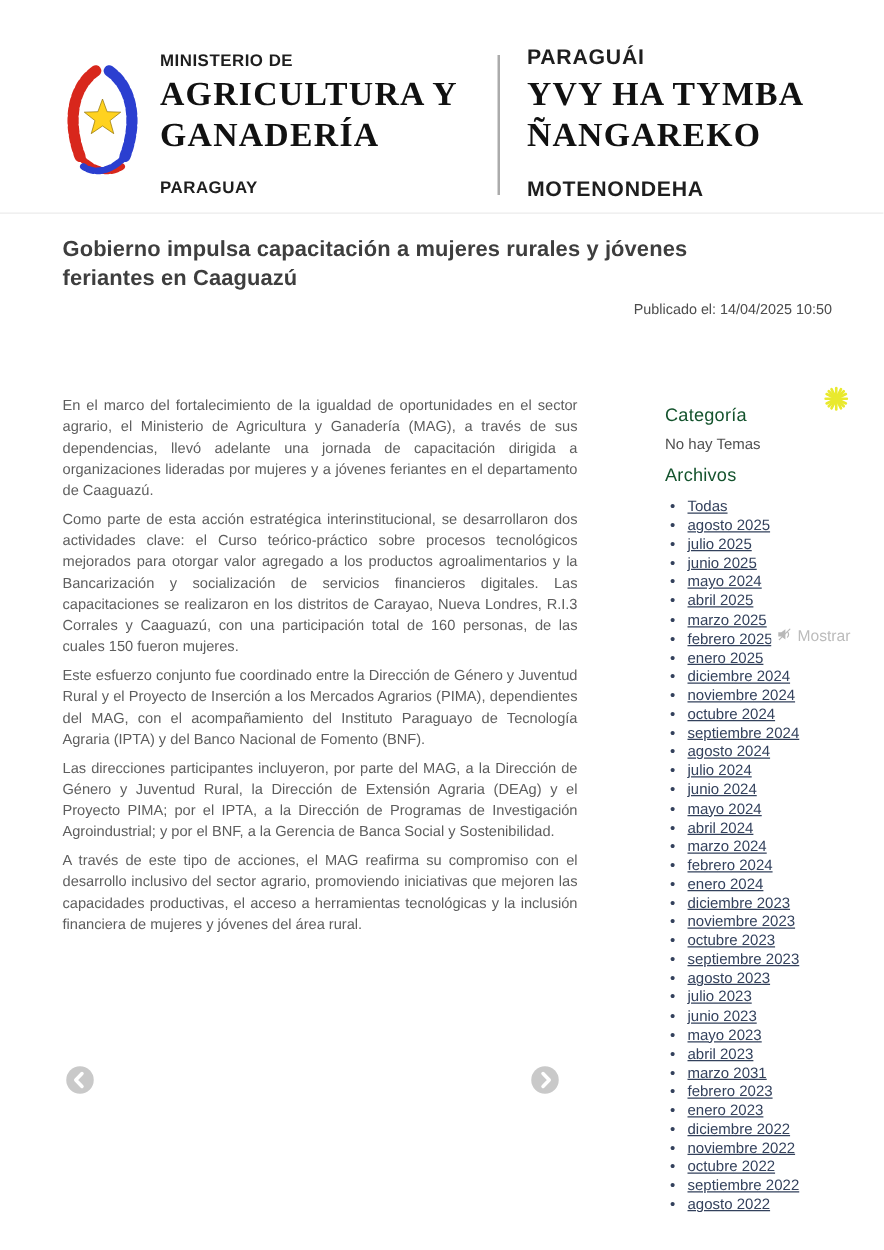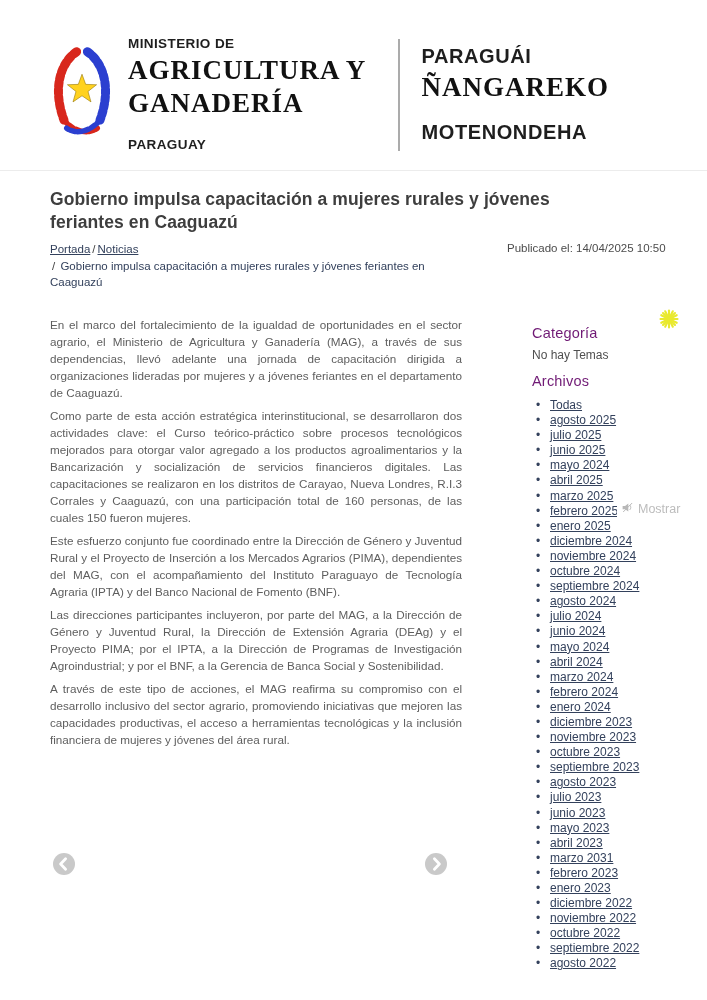--- a/index.html
+++ b/index.html
@@ -10,21 +10,21 @@
   
   .header { position:absolute; left:46px; top:36px; display:flex; align-items:center; text-decoration:none; color:inherit; }
   .emblem { width:72px; height:104px; flex:0 0 auto; }
   .logo-text { margin-left:10px; width:258px; }
   .logo-small { font-size:13.5px; font-weight:bold; color:#1e1e1e; letter-spacing:0.4px; }
   .logo-serif { font-family:"Liberation Serif", serif; font-weight:bold; font-size:27px; line-height:33px; color:#111; letter-spacing:1px; }
   .logo-text .logo-small:first-child { margin-bottom:3px; }
   .logo-text .logo-small:last-child { margin-top:17px; }
   .logo-divider { width:1.5px; height:112px; background:#ababab; margin:2px 12px 0 12px; }
   .logo-text-right { width:240px; }
-  .logo-text-right .logo-small { font-size:20px; letter-spacing:0.6px; }
+  .logo-text-right .logo-small { font-size:17px; letter-spacing:0.6px; }
 
   .header-rule { position:absolute; left:0; top:170px; width:707px; height:1px; background:#ececec; }
 
   
   .article-title { position:absolute; left:50px; top:188px; width:578px; font-size:17.5px; font-weight:bold; color:#3e3e3e; line-height:23px; letter-spacing:0.1px; }
   .breadcrumb { position:absolute; left:50px; top:241px; width:400px; font-size:11.5px; color:#3c3c3c; line-height:16.5px; }
   .breadcrumb a { color:#33415c; text-decoration:underline; }
   .crumb-sep { color:#3c3c3c; padding:0 2px; }
   .crumb-current { color:#33415c; }
   .published { position:absolute; left:507px; top:242px; font-size:11.5px; color:#4c4c4c; }
@@ -34,21 +34,21 @@
   .article-body p { font-size:11.7px; line-height:17px; color:#5e5e5e; text-align:justify; margin-bottom:6px; }
 
   
   .nav-arrow { position:absolute; width:24px; height:24px; border:none; background:transparent; padding:0; cursor:pointer; }
   .nav-arrow svg { display:block; }
   .nav-prev { left:52px; top:852px; }
   .nav-next { left:424px; top:852px; }
 
   
   .asterisk-btn { position:absolute; left:658px; top:309px; width:22px; height:22px; background:transparent; border:none; padding:0; cursor:pointer; }
-  .side-heading { position:absolute; left:532px; font-size:14.5px; color:#701a75; letter-spacing:0.2px; }
+  .side-heading { position:absolute; left:532px; font-size:14.5px; color:#14532d; letter-spacing:0.2px; }
   .heading-category { top:325px; }
   .category-empty { position:absolute; left:532px; top:348px; font-size:12px; color:#4f4f4f; }
   .heading-archives { top:373px; }
   .archives { position:absolute; left:536px; top:398px; width:165px; list-style:none; }
   .archives li { position:relative; padding-left:14px; font-size:12px; line-height:15.1px; color:#33415c; }
   .archives li::before { content:"•"; position:absolute; left:0; top:0; color:#33415c; font-size:12px; }
   .archives a { color:#33415c; text-decoration:underline; }
 
   
   .mostrar { position:absolute; left:617px; top:500px; display:flex; align-items:center; gap:4px; background:#ffffff; padding:1px 6px 2px 4px; z-index:5; border:none; cursor:pointer; }
@@ -71,36 +71,30 @@
     </span>
     <span class="logo-text">
       <span class="logo-small" style="display:block">MINISTERIO DE</span>
       <span class="logo-serif" style="display:block">AGRICULTURA Y</span>
       <span class="logo-serif" style="display:block">GANADERÍA</span>
       <span class="logo-small" style="display:block">PARAGUAY</span>
     </span>
     <span class="logo-divider"></span>
     <span class="logo-text logo-text-right">
       <span class="logo-small" style="display:block">PARAGUÁI</span>
+      <span class="logo-serif" style="display:block">YVY HA TYMBA</span>
       <span class="logo-serif" style="display:block">ÑANGAREKO</span>
       <span class="logo-small" style="display:block">MOTENONDEHA</span>
     </span>
   </a>
 
   <div class="header-rule"></div>
 
   <h1 class="article-title">Gobierno impulsa capacitación a mujeres rurales y jóvenes feriantes en Caaguazú</h1>
 
-  <nav class="breadcrumb">
-    <a href="#">Portada</a><span class="crumb-sep">/</span><a href="#">Noticias</a>
-    <div>
-      <span class="crumb-sep">/</span>
-      <span class="crumb-current">Gobierno impulsa capacitación a mujeres rurales y jóvenes feriantes en Caaguazú</span>
-    </div>
-  </nav>
 
   <div class="published">Publicado el: 14/04/2025 10:50</div>
 
   <div class="article-body">
       <p>En el marco del fortalecimiento de la igualdad de oportunidades en el sector agrario, el Ministerio de Agricultura y Ganadería (MAG), a través de sus dependencias, llevó adelante una jornada de capacitación dirigida a organizaciones lideradas por mujeres y a jóvenes feriantes en el departamento de Caaguazú.</p>
       <p>Como parte de esta acción estratégica interinstitucional, se desarrollaron dos actividades clave: el Curso teórico-práctico sobre procesos tecnológicos mejorados para otorgar valor agregado a los productos agroalimentarios y la Bancarización y socialización de servicios financieros digitales. Las capacitaciones se realizaron en los distritos de Carayao, Nueva Londres, R.I.3 Corrales y Caaguazú, con una participación total de 160 personas, de las cuales 150 fueron mujeres.</p>
       <p>Este esfuerzo conjunto fue coordinado entre la Dirección de Género y Juventud Rural y el Proyecto de Inserción a los Mercados Agrarios (PIMA), dependientes del MAG, con el acompañamiento del Instituto Paraguayo de Tecnología Agraria (IPTA) y del Banco Nacional de Fomento (BNF).</p>
       <p>Las direcciones participantes incluyeron, por parte del MAG, a la Dirección de Género y Juventud Rural, la Dirección de Extensión Agraria (DEAg) y el Proyecto PIMA; por el IPTA, a la Dirección de Programas de Investigación Agroindustrial; y por el BNF, a la Gerencia de Banca Social y Sostenibilidad.</p>
       <p>A través de este tipo de acciones, el MAG reafirma su compromiso con el desarrollo inclusivo del sector agrario, promoviendo iniciativas que mejoren las capacidades productivas, el acceso a herramientas tecnológicas y la inclusión financiera de mujeres y jóvenes del área rural.</p>
     </div>

